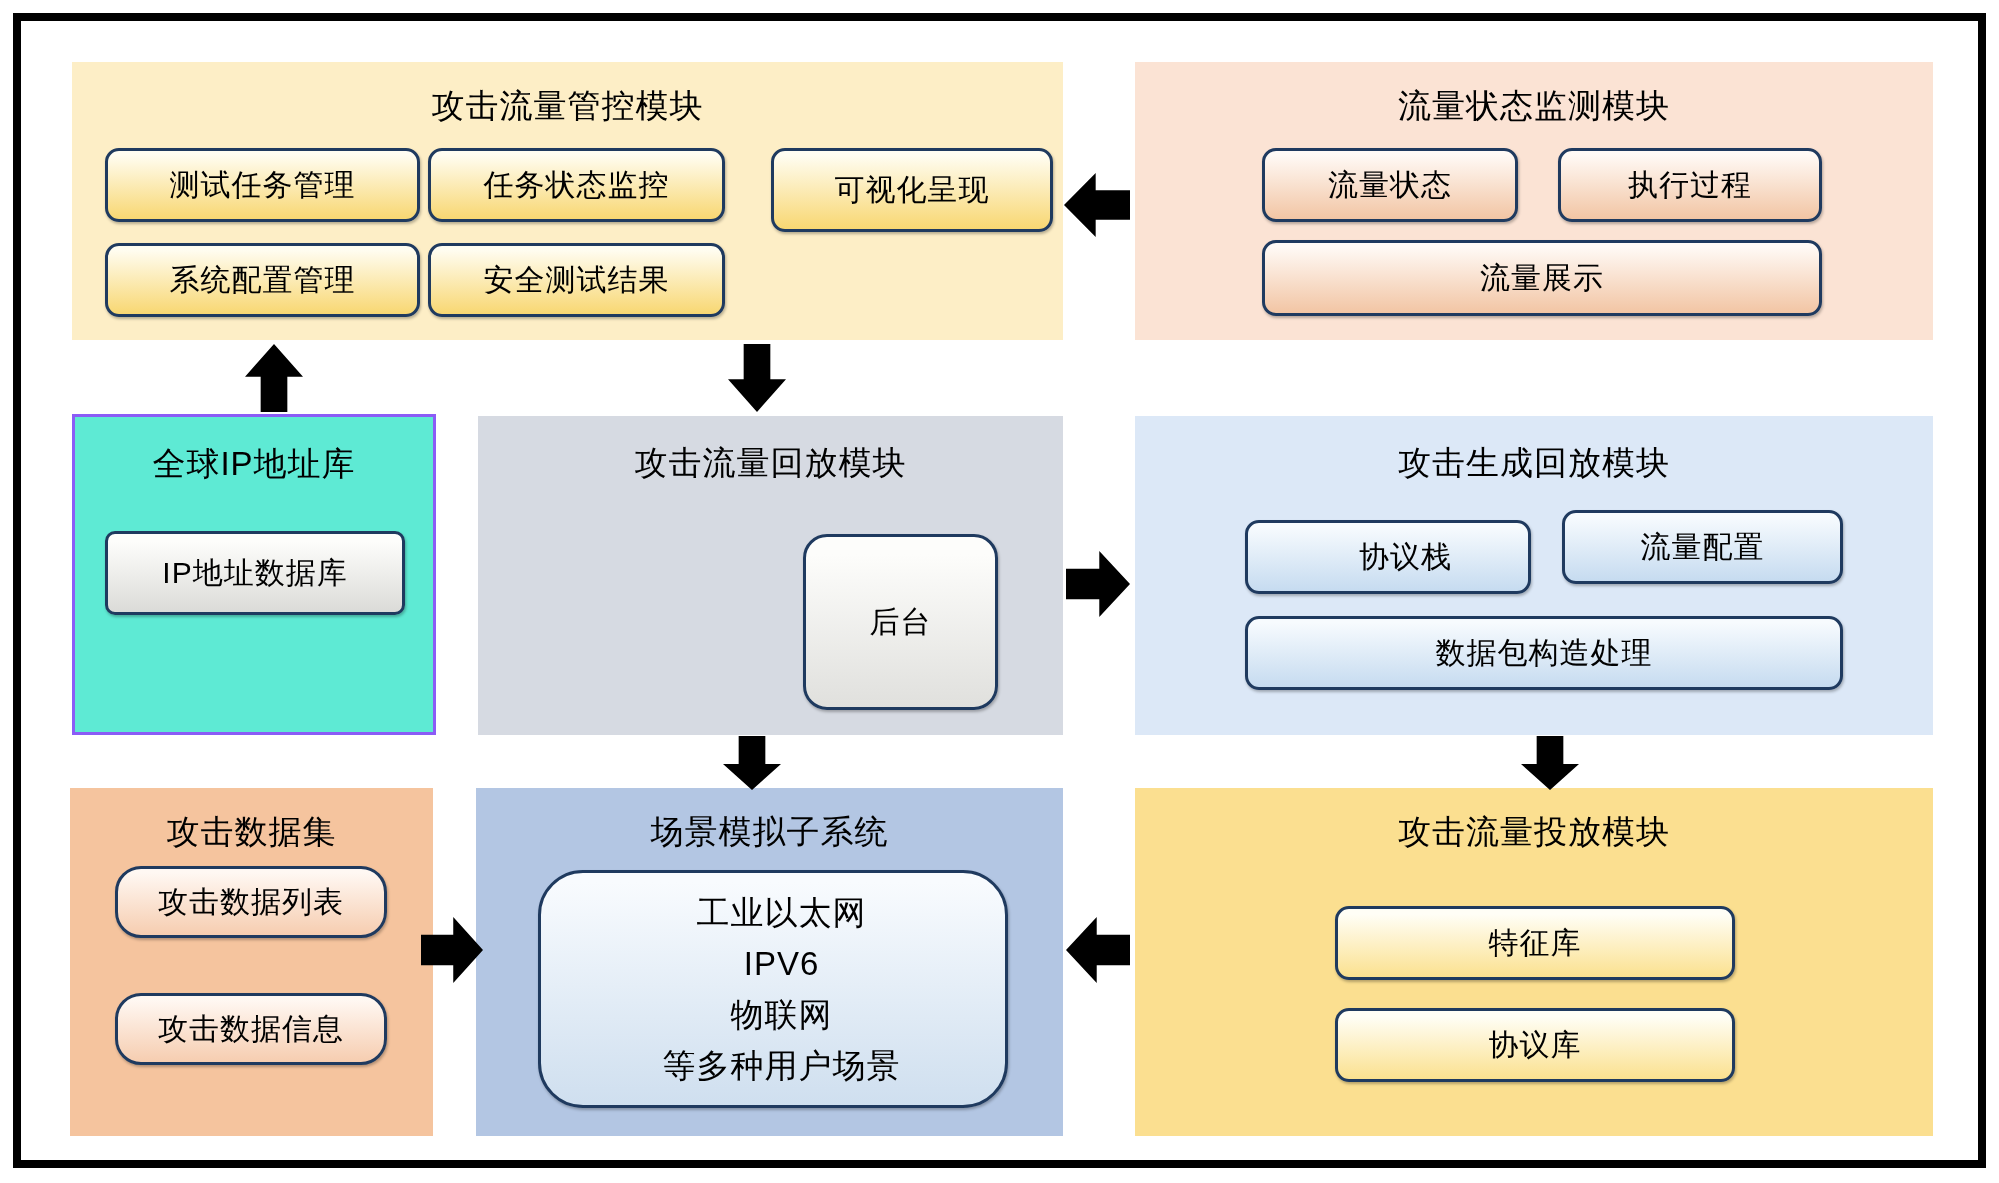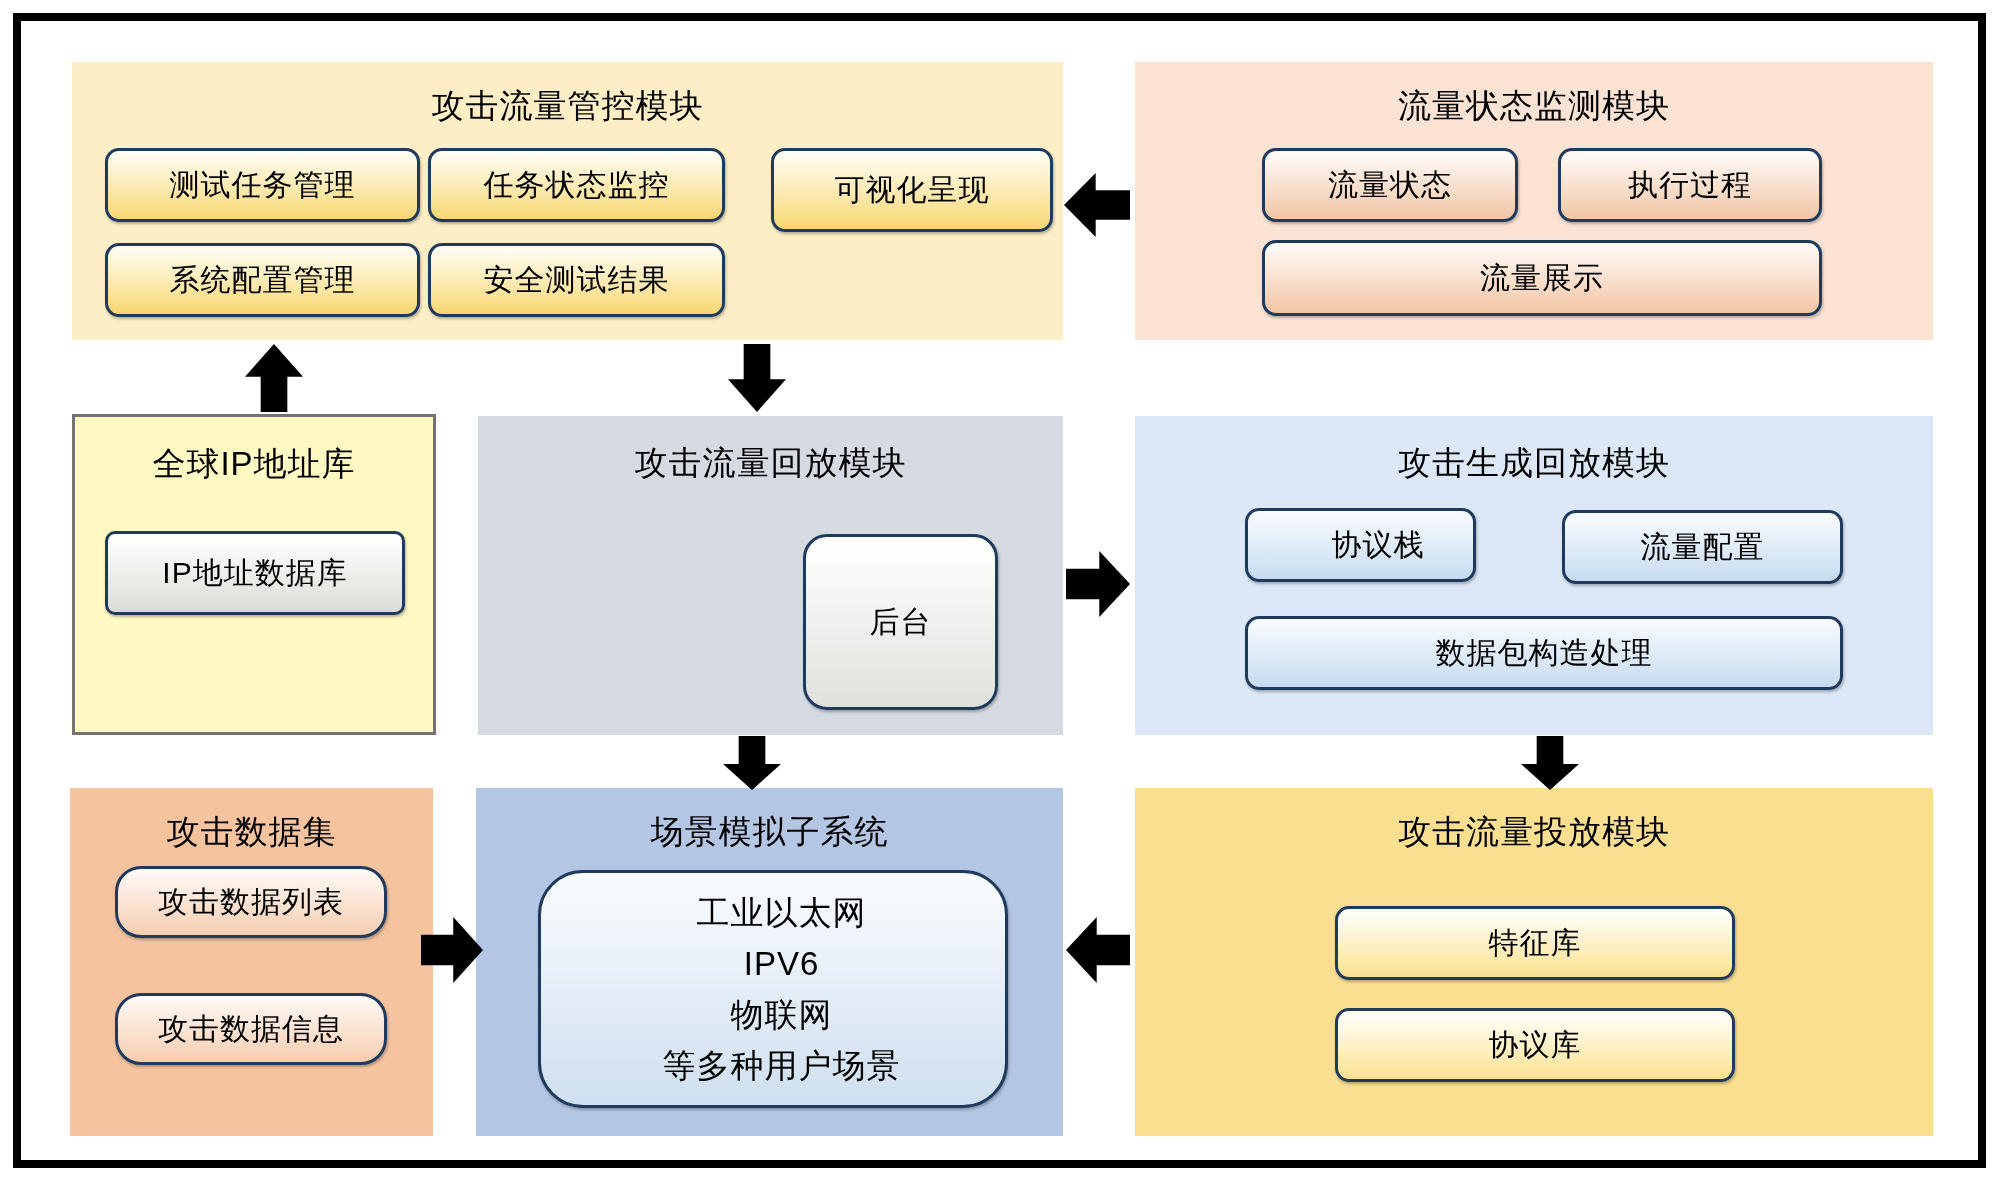--- a/index.html
+++ b/index.html
@@ -14,21 +14,21 @@
                 font-size:33px;letter-spacing:1px;white-space:nowrap;}
 
   .box{position:absolute;box-sizing:border-box;border:3px solid #1f3a5f;
        display:flex;align-items:center;justify-content:center;
        font-size:30px;letter-spacing:1px;white-space:nowrap;
        box-shadow:1px 2px 3px rgba(0,0,0,0.28);}
 
   
   .m-control  {background:#fdeec6;}
   .m-monitor  {background:#fbe3d4;}
-  .m-ip       {background:#fef9c3;border:3px solid #737373;padding-left:24px;}
+  .m-ip       {background:#5eead4;border:3px solid #8b5cf6;padding-left:24px;}
   .m-replay   {background:#d6dae2;}
   .m-genreplay{background:#dce8f7;}
   .m-dataset  {background:#f5c49e;}
   .m-scene    {background:#b3c6e3;}
   .m-delivery {background:#fbdf90;}
 
   
   .b-yellow{background:linear-gradient(to bottom,#fffdf2 5%,#f8d772);border-radius:14px;}
   .b-peach {background:linear-gradient(to bottom,#fffaf6 5%,#f2c5a4);border-radius:14px;}
   .b-gray  {background:linear-gradient(to bottom,#fdfdfb 10%,#dbdbd8);border-radius:10px;}
@@ -74,21 +74,21 @@
     <div class="box b-gray" style="left:30px;top:114px;width:300px;height:84px;">IP地址数据库</div>
   </div>
 
   <div class="module m-replay" style="left:478px;top:416px;width:585px;height:319px;">
     <div class="module-title" style="top:25px;">攻击流量回放模块</div>
     <div class="box b-sq" style="left:325px;top:118px;width:195px;height:176px;">后台</div>
   </div>
 
   <div class="module m-genreplay" style="left:1135px;top:416px;width:798px;height:319px;">
     <div class="module-title" style="top:25px;">攻击生成回放模块</div>
-    <div class="box b-blue" style="left:110px;top:92px;width:231px;height:74px;padding-left:35px;">协议栈</div>
+    <div class="box b-blue" style="left:110px;top:104px;width:286px;height:74px;padding-left:35px;">协议栈</div>
     <div class="box b-blue" style="left:427px;top:94px;width:281px;height:74px;">流量配置</div>
     <div class="box b-blue" style="left:110px;top:200px;width:598px;height:74px;">数据包构造处理</div>
   </div>
 
   <div class="module m-dataset" style="left:70px;top:788px;width:363px;height:348px;">
     <div class="module-title" style="top:22px;">攻击数据集</div>
     <div class="box b-salmon" style="left:45px;top:78px;width:272px;height:72px;">攻击数据列表</div>
     <div class="box b-salmon" style="left:45px;top:205px;width:272px;height:72px;">攻击数据信息</div>
   </div>
 

